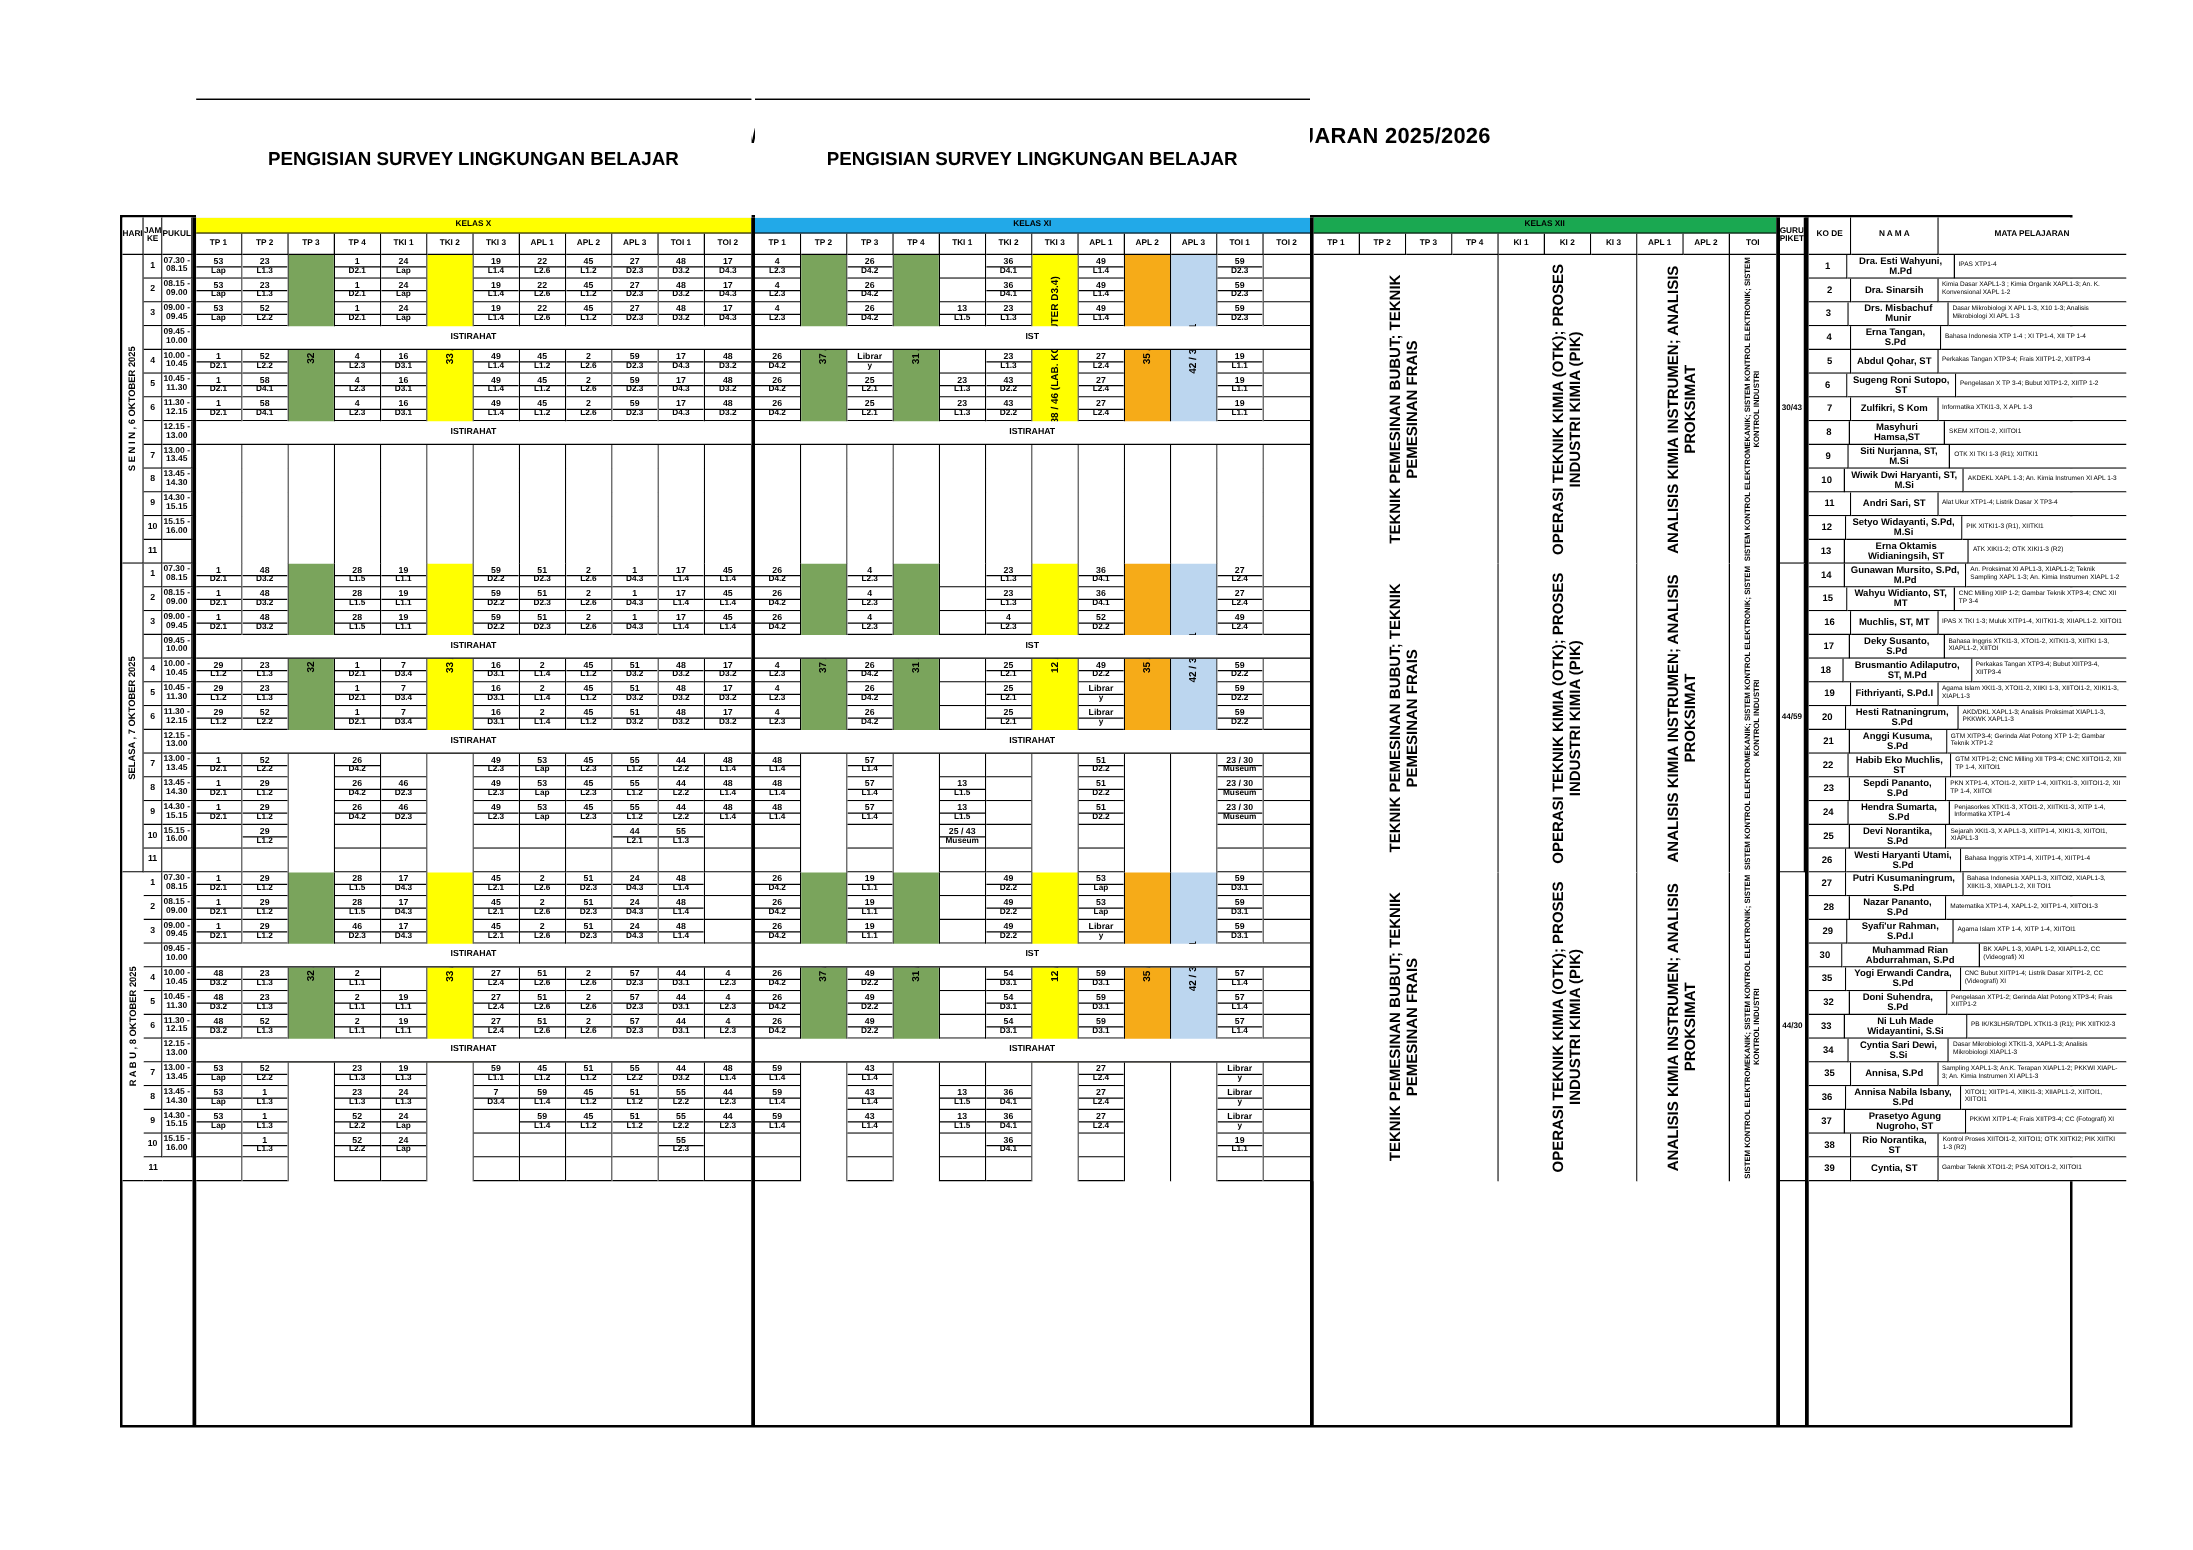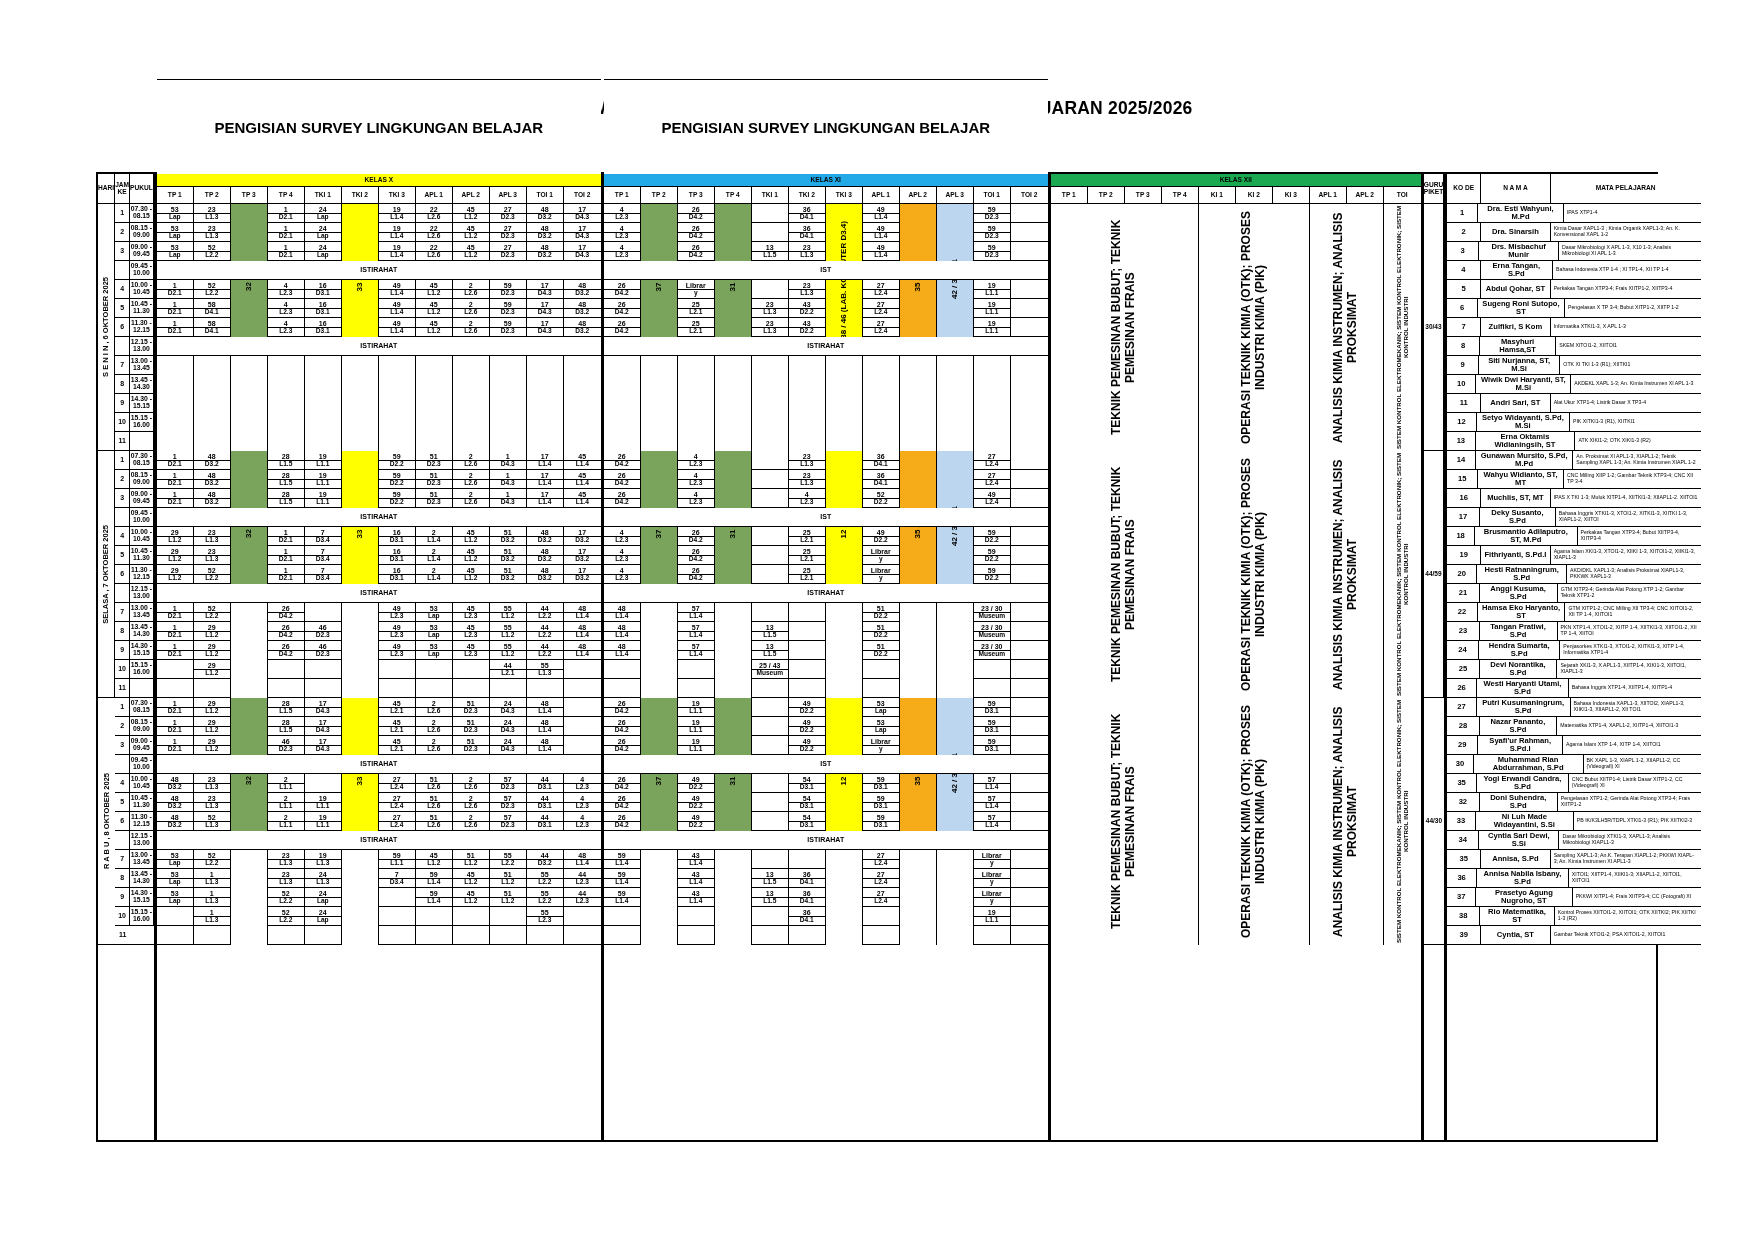--- a/index.html
+++ b/index.html
@@ -2410,26 +2410,26 @@
           <div class="c white name-cell" style="flex: 1 1 auto; height: 100%;">Hesti Ratnaningrum, S.Pd</div>
           <div class="c white w-mapel mapel-cell" style="height: 100%; border-right: none;">AKD/DKL XAPL1-3; Analisis Proksimat XIAPL1-3, PKKWK XAPL1-3</div>
         </div>
         <div class="band" style="height: 19px;">
           <div class="c white w-kode kode-cell" style="height: 100%;">21</div>
           <div class="c white name-cell" style="flex: 1 1 auto; height: 100%;">Anggi Kusuma, S.Pd</div>
           <div class="c white w-mapel mapel-cell" style="height: 100%; border-right: none;">GTM XITP3-4; Gerinda Alat Potong XTP 1-2; Gambar Teknik XTP1-2</div>
         </div>
         <div class="band" style="height: 19px;">
           <div class="c white w-kode kode-cell" style="height: 100%;">22</div>
-          <div class="c white name-cell" style="flex: 1 1 auto; height: 100%;">Hamsa Eko Haryanto, ST</div>
+          <div class="c white name-cell" style="flex: 1 1 auto; height: 100%;">Habib Eko Muchlis, ST</div>
           <div class="c white w-mapel mapel-cell" style="height: 100%; border-right: none;">GTM XITP1-2; CNC Milling XII TP3-4; CNC XIITOI1-2, XII TP 1-4, XIITOI1</div>
         </div>
         <div class="band" style="height: 19px;">
           <div class="c white w-kode kode-cell" style="height: 100%;">23</div>
-          <div class="c white name-cell" style="flex: 1 1 auto; height: 100%;">Tangan Pratiwi, S.Pd</div>
+          <div class="c white name-cell" style="flex: 1 1 auto; height: 100%;">Sepdi Pananto, S.Pd</div>
           <div class="c white w-mapel mapel-cell" style="height: 100%; border-right: none;">PKN XTP1-4, XTOI1-2, XIITP 1-4, XIITKI1-3, XIITOI1-2, XII TP 1-4, XIITOI</div>
         </div>
         <div class="band" style="height: 19px;">
           <div class="c white w-kode kode-cell" style="height: 100%;">24</div>
           <div class="c white name-cell" style="flex: 1 1 auto; height: 100%;">Hendra Sumarta, S.Pd</div>
           <div class="c white w-mapel mapel-cell" style="height: 100%; border-right: none;">Penjasorkes XTKI1-3, XTOI1-2, XIITKI1-3, XITP 1-4, Informatika XTP1-4</div>
         </div>
         <div class="band" style="height: 19px;">
           <div class="c white w-kode kode-cell" style="height: 100%;">25</div>
           <div class="c white name-cell" style="flex: 1 1 auto; height: 100%;">Devi Norantika, S.Pd</div>
@@ -2490,21 +2490,21 @@
           <div class="c white name-cell" style="flex: 1 1 auto; height: 100%;">Annisa Nabila Isbany, S.Pd</div>
           <div class="c white w-mapel mapel-cell" style="height: 100%; border-right: none;">XITOI1; XIITP1-4, XIIKI1-3; XIIAPL1-2, XIITOI1, XIITOI1</div>
         </div>
         <div class="band" style="height: 19px;">
           <div class="c white w-kode kode-cell" style="height: 100%;">37</div>
           <div class="c white name-cell" style="flex: 1 1 auto; height: 100%;">Prasetyo Agung Nugroho, ST</div>
           <div class="c white w-mapel mapel-cell" style="height: 100%; border-right: none;">PKKWI XITP1-4; Frais XIITP3-4; CC (Fotografi) XI</div>
         </div>
         <div class="band" style="height: 19px;">
           <div class="c white w-kode kode-cell" style="height: 100%;">38</div>
-          <div class="c white name-cell" style="flex: 1 1 auto; height: 100%;">Rio Matematika, ST</div>
+          <div class="c white name-cell" style="flex: 1 1 auto; height: 100%;">Rio Norantika, ST</div>
           <div class="c white w-mapel mapel-cell" style="height: 100%; border-right: none;">Kontrol Proses XIITOI1-2, XIITOI1; OTK XIITKI2; PIK XIITKI 1-3 (R2)</div>
         </div>
         <div class="band" style="height: 19px;">
           <div class="c white w-kode kode-cell" style="height: 100%;">39</div>
           <div class="c white name-cell" style="flex: 1 1 auto; height: 100%;">Cyntia, ST</div>
           <div class="c white w-mapel mapel-cell" style="height: 100%; border-right: none;">Gambar Teknik XTOI1-2; PSA XITOI1-2, XIITOI1</div>
         </div>
       </div>
     </div>
 

